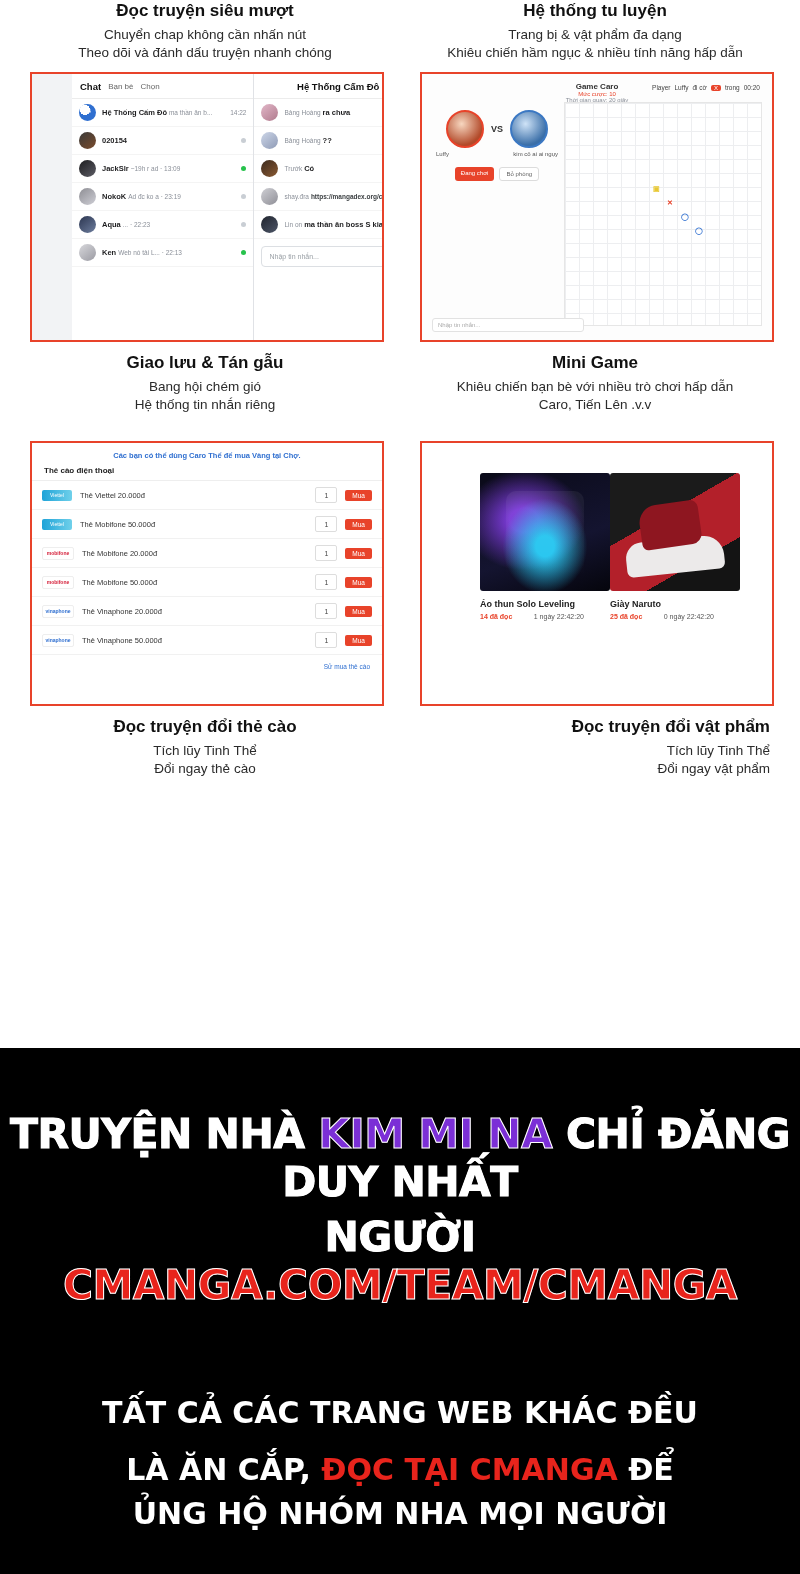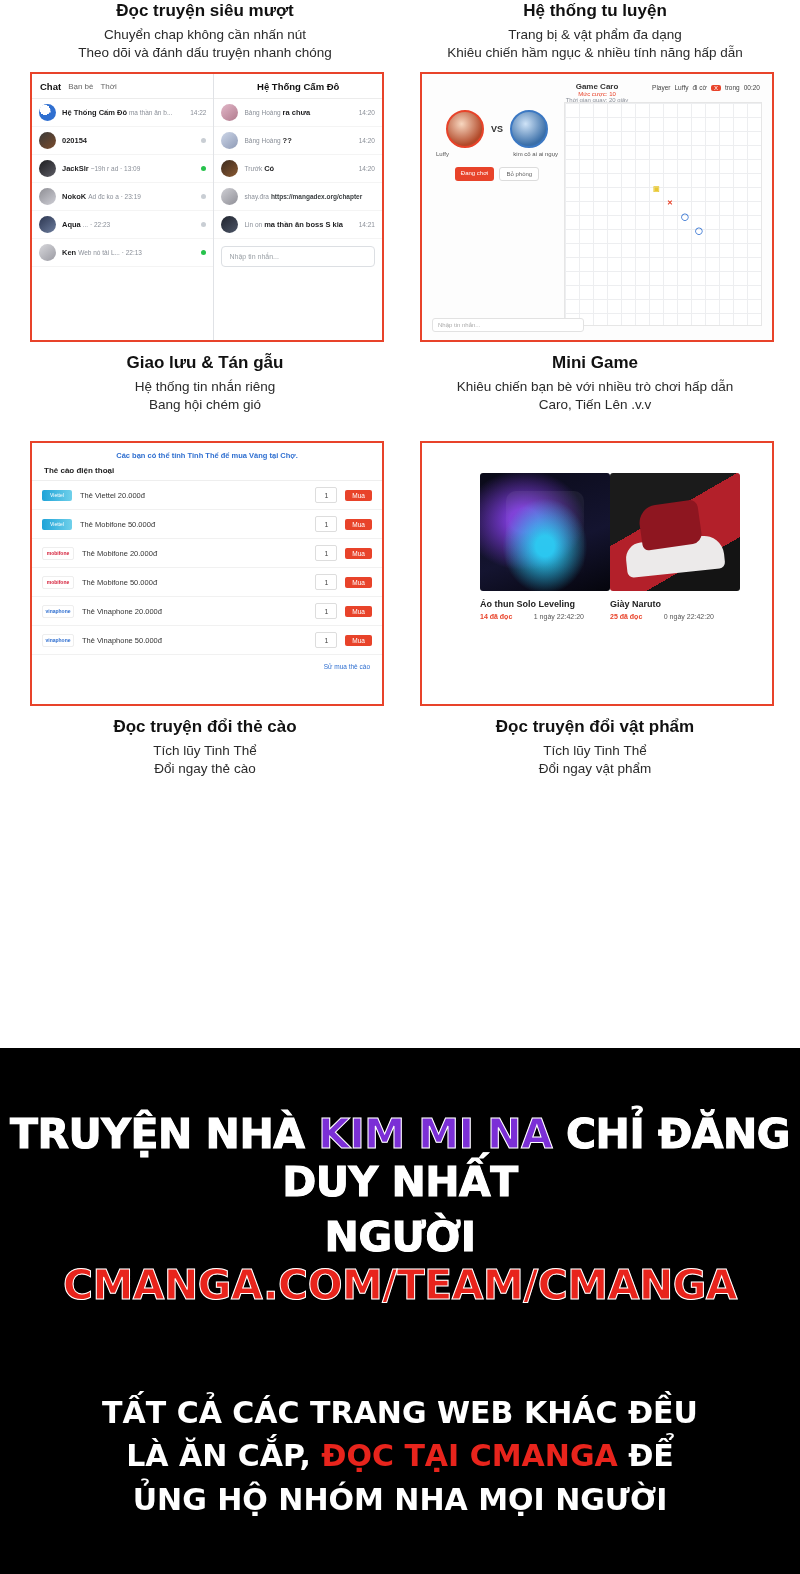--- a/index.html
+++ b/index.html
@@ -18,21 +18,21 @@
   .shot{
     border:2px solid #e8432a;background:#fbfbfb;position:relative;overflow:hidden;
   }
 
   
   .top-cap-left{position:absolute;left:30px;top:0px;width:350px;}
   .top-cap-right{position:absolute;left:420px;top:0px;width:350px;}
 
   
   #shot-chat{position:absolute;left:30px;top:72px;width:350px;height:266px;background:#f2f3f5;}
-  .chat-wrap{display:flex;width:100%;height:100%;font-size:7px;}
+  .chat-wrap{display:flex;width:100%;height:100%;font-size:7px;padding-left:40px;}
   .chat-left{width:52%;border-right:1px solid #e0e2e6;background:#fff;}
   .chat-right{width:48%;background:#fff;}
   .chat-head{display:flex;align-items:center;gap:7px;padding:7px 8px 6px 8px;border-bottom:1px solid #ececec;}
   .chat-head .h1{font-size:9.5px;font-weight:700;color:#111;}
   .chat-head .h2{font-size:8px;color:#666;}
   .chat-head2{padding:7px 8px 6px 8px;border-bottom:1px solid #ececec;font-size:9.5px;font-weight:700;color:#111;text-align:center;}
   .crow{display:flex;align-items:center;gap:6px;padding:5px 7px;border-bottom:1px solid #f4f4f4;position:relative;}
   .av{width:17px;height:17px;border-radius:50%;flex:0 0 17px;background:#cfd4da;overflow:hidden;position:relative;}
   .av.a1{background:radial-gradient(circle at 35% 35%,#ffffff 0 32%,#2f6fd0 33% 100%);}
   .av.a1:after{content:"24";position:absolute;left:0;right:0;top:4px;text-align:center;font-size:6px;color:#fff;font-weight:700;}
@@ -111,21 +111,21 @@
   .it-img.shoe{background:linear-gradient(150deg,#1b1b1b 0 38%,#b3202a 38% 72%,#141414 72% 100%);}
   .it-img.shoe:before{content:"";position:absolute;left:16px;bottom:18px;width:98px;height:34px;background:#eceaea;border-radius:16px 20px 6px 6px;transform:rotate(-6deg);}
   .it-img.shoe:after{content:"";position:absolute;left:30px;top:30px;width:60px;height:44px;background:#8e1620;border-radius:18px 8px 10px 6px;transform:rotate(-8deg);}
   .it-name{font-size:9px;font-weight:700;color:#222;margin-top:8px;}
   .it-meta{display:flex;justify-content:space-between;font-size:7px;margin-top:4px;}
   .it-red{color:#e8432a;font-weight:700;}
   .it-gray{color:#555;}
 
   
   .bot-cap-left{position:absolute;left:30px;top:716px;width:350px;}
-  .bot-cap-right{position:absolute;left:420px;top:716px;width:350px;}
+  .bot-cap-right{position:absolute;left:420px;top:716px;width:350px;text-align:right;}
 
   
   .banner{
     position:absolute;left:0;top:1048px;width:800px;height:526px;background:#000;
     text-align:center;
   }
   .bn1{font-family:"DejaVu Sans", sans-serif;font-weight:700;font-size:41px;letter-spacing:-0.5px;color:#111;
        -webkit-text-stroke:1px #ffffff; text-shadow:0 0 0 #fff; margin-top:62px;line-height:1.18;}
   .w{color:#ffffff;}
   .purple{color:#7b2fd6;}
@@ -148,21 +148,21 @@
     <div class="cap-line">Chuyển chap không cần nhấn nút</div>
     <div class="cap-line">Theo dõi và đánh dấu truyện nhanh chóng</div>
   </div>
 
   <div class="shot" id="shot-chat">
     <div class="chat-wrap">
       <div class="chat-left">
         <div class="chat-head">
           <span class="h1">Chat</span>
           <span class="h2">Bạn bè</span>
-          <span class="h2">Thời</span>
+          <span class="h2">Chọn</span>
         </div>
 
         <div class="crow">
           <span class="av a1"></span>
           <span class="cmeta">
             <span class="cname">Hệ Thống Cấm Đô</span>
             <span class="csub">ma thần ăn b...</span>
           </span>
           <span class="ctime">14:22</span>
         </div>
@@ -302,31 +302,31 @@
         <span class="g-btn">Đang chơi</span>
         <span class="g-btn alt">Bỏ phòng</span>
       </div>
     </div>
 
     <div class="g-foot">Nhập tin nhắn...</div>
   </div>
 
   <div class="caption mid-cap-left">
     <div class="cap-title">Giao lưu &amp; Tán gẫu</div>
+    <div class="cap-line">Bang hội chém gió</div>
     <div class="cap-line">Hệ thống tin nhắn riêng</div>
-    <div class="cap-line">Bang hội chém gió</div>
   </div>
   <div class="caption mid-cap-right">
     <div class="cap-title">Mini Game</div>
     <div class="cap-line">Khiêu chiến bạn bè với nhiều trò chơi hấp dẫn</div>
     <div class="cap-line">Caro, Tiến Lên .v.v</div>
   </div>
 
   <div class="shot" id="shot-card">
-    <div class="tc-banner">Các bạn có thể tính Tinh Thể để mua Vàng tại Chợ.</div>
+    <div class="tc-banner">Các bạn có thể dùng Caro Thể để mua Vàng tại Chợ.</div>
     <div class="tc-sub">Thẻ cào điện thoại</div>
 
     <div class="tc-row">
       <span class="tc-logo viettel">Viettel</span>
       <span class="tc-name">Thẻ Viettel 20.000đ</span>
       <span class="tc-qty">1</span>
       <span class="tc-buy">Mua</span>
     </div>
     <div class="tc-row">
       <span class="tc-logo viettel">Viettel</span>
@@ -395,19 +395,19 @@
   </div>
 
   <div class="banner">
     <div class="bn1">
       <span class="w">TRUYỆN NHÀ </span><span class="purple">KIM MI NA</span><span class="w"> CHỈ ĐĂNG DUY NHẤT</span>
     </div>
     <div class="bn1" style="margin-top:6px;">
       <span class="w">NGƯỜI </span><span class="red">CMANGA.COM/TEAM/CMANGA</span>
     </div>
     <div class="bn2">TẤT CẢ CÁC TRANG WEB KHÁC ĐỀU</div>
-    <div class="bn2" style="margin-top:6px;">
+    <div class="bn2" style="margin-top:20px;">
       <span>LÀ ĂN CẮP, </span><span class="red">ĐỌC TẠI CMANGA</span><span> ĐỂ</span>
     </div>
     <div class="bn2" style="margin-top:6px;">ỦNG HỘ NHÓM NHA MỌI NGƯỜI</div>
   </div>
 
 </div>
 
 </body></html>

